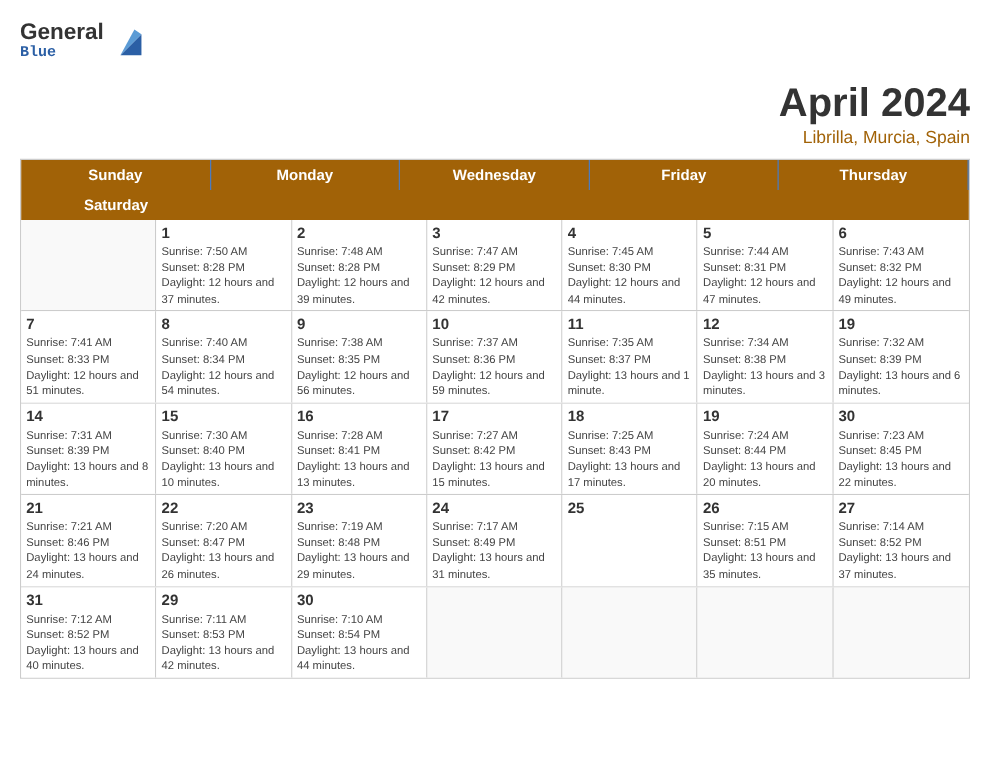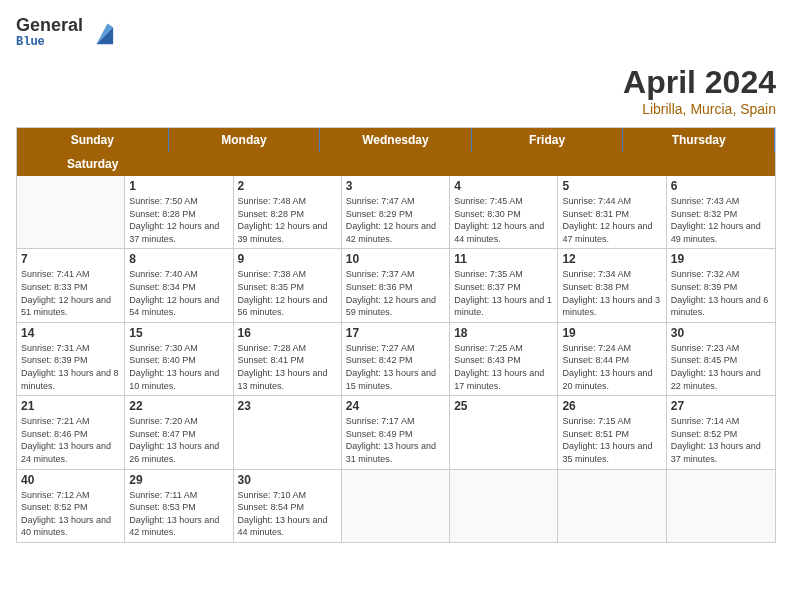--- a/index.html
+++ b/index.html
@@ -172,28 +172,28 @@
           <div class="cal-cell"><span class="day-num">15</span><span class="cell-text">Sunrise: 7:30 AM<br>Sunset: 8:40 PM<br>Daylight: 13 hours and 10 minutes.</span></div>
           <div class="cal-cell"><span class="day-num">16</span><span class="cell-text">Sunrise: 7:28 AM<br>Sunset: 8:41 PM<br>Daylight: 13 hours and 13 minutes.</span></div>
           <div class="cal-cell"><span class="day-num">17</span><span class="cell-text">Sunrise: 7:27 AM<br>Sunset: 8:42 PM<br>Daylight: 13 hours and 15 minutes.</span></div>
           <div class="cal-cell"><span class="day-num">18</span><span class="cell-text">Sunrise: 7:25 AM<br>Sunset: 8:43 PM<br>Daylight: 13 hours and 17 minutes.</span></div>
           <div class="cal-cell"><span class="day-num">19</span><span class="cell-text">Sunrise: 7:24 AM<br>Sunset: 8:44 PM<br>Daylight: 13 hours and 20 minutes.</span></div>
           <div class="cal-cell"><span class="day-num">30</span><span class="cell-text">Sunrise: 7:23 AM<br>Sunset: 8:45 PM<br>Daylight: 13 hours and 22 minutes.</span></div>
         </div>
         <div class="cal-row">
           <div class="cal-cell"><span class="day-num">21</span><span class="cell-text">Sunrise: 7:21 AM<br>Sunset: 8:46 PM<br>Daylight: 13 hours and 24 minutes.</span></div>
           <div class="cal-cell"><span class="day-num">22</span><span class="cell-text">Sunrise: 7:20 AM<br>Sunset: 8:47 PM<br>Daylight: 13 hours and 26 minutes.</span></div>
-          <div class="cal-cell"><span class="day-num">23</span></div>
+          <div class="cal-cell"><span class="day-num">23</span><span class="cell-text">Sunrise: 7:19 AM<br>Sunset: 8:48 PM<br>Daylight: 13 hours and 29 minutes.</span></div>
           <div class="cal-cell"><span class="day-num">24</span><span class="cell-text">Sunrise: 7:17 AM<br>Sunset: 8:49 PM<br>Daylight: 13 hours and 31 minutes.</span></div>
           <div class="cal-cell"><span class="day-num">25</span></div>
           <div class="cal-cell"><span class="day-num">26</span><span class="cell-text">Sunrise: 7:15 AM<br>Sunset: 8:51 PM<br>Daylight: 13 hours and 35 minutes.</span></div>
           <div class="cal-cell"><span class="day-num">27</span><span class="cell-text">Sunrise: 7:14 AM<br>Sunset: 8:52 PM<br>Daylight: 13 hours and 37 minutes.</span></div>
         </div>
         <div class="cal-row">
-          <div class="cal-cell"><span class="day-num">40</span><span class="cell-text">Sunrise: 7:12 AM<br>Sunset: 8:52 PM<br>Daylight: 13 hours and 40 minutes.</span></div>
+          <div class="cal-cell"><span class="day-num">31</span><span class="cell-text">Sunrise: 7:12 AM<br>Sunset: 8:52 PM<br>Daylight: 13 hours and 40 minutes.</span></div>
           <div class="cal-cell"><span class="day-num">29</span><span class="cell-text">Sunrise: 7:11 AM<br>Sunset: 8:53 PM<br>Daylight: 13 hours and 42 minutes.</span></div>
           <div class="cal-cell"><span class="day-num">30</span><span class="cell-text">Sunrise: 7:10 AM<br>Sunset: 8:54 PM<br>Daylight: 13 hours and 44 minutes.</span></div>
           <div class="cal-cell empty"></div>
           <div class="cal-cell empty"></div>
           <div class="cal-cell empty"></div>
           <div class="cal-cell empty"></div>
         </div>
       </div>
   </div>
 </div>

